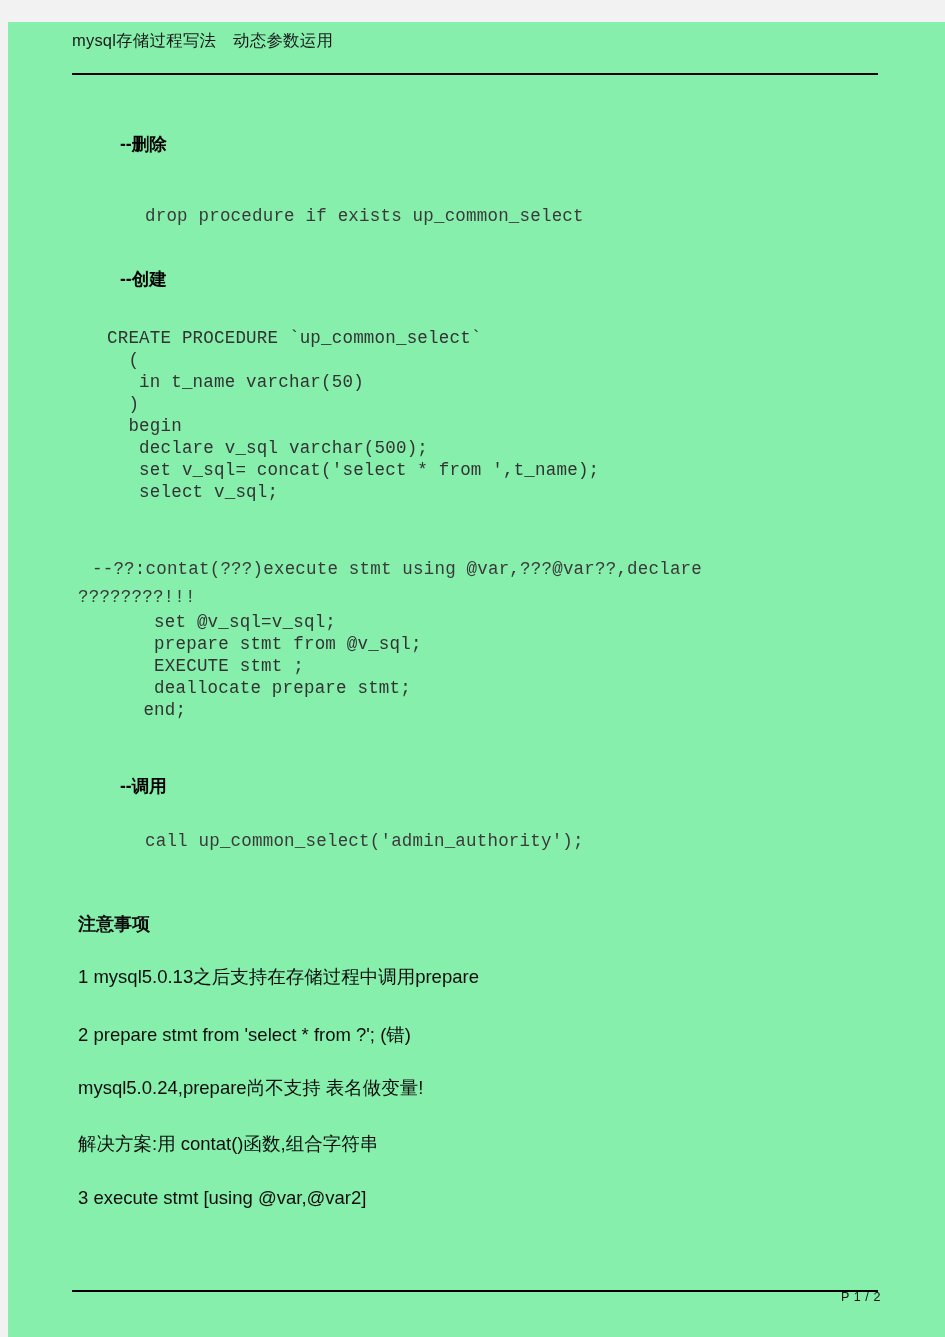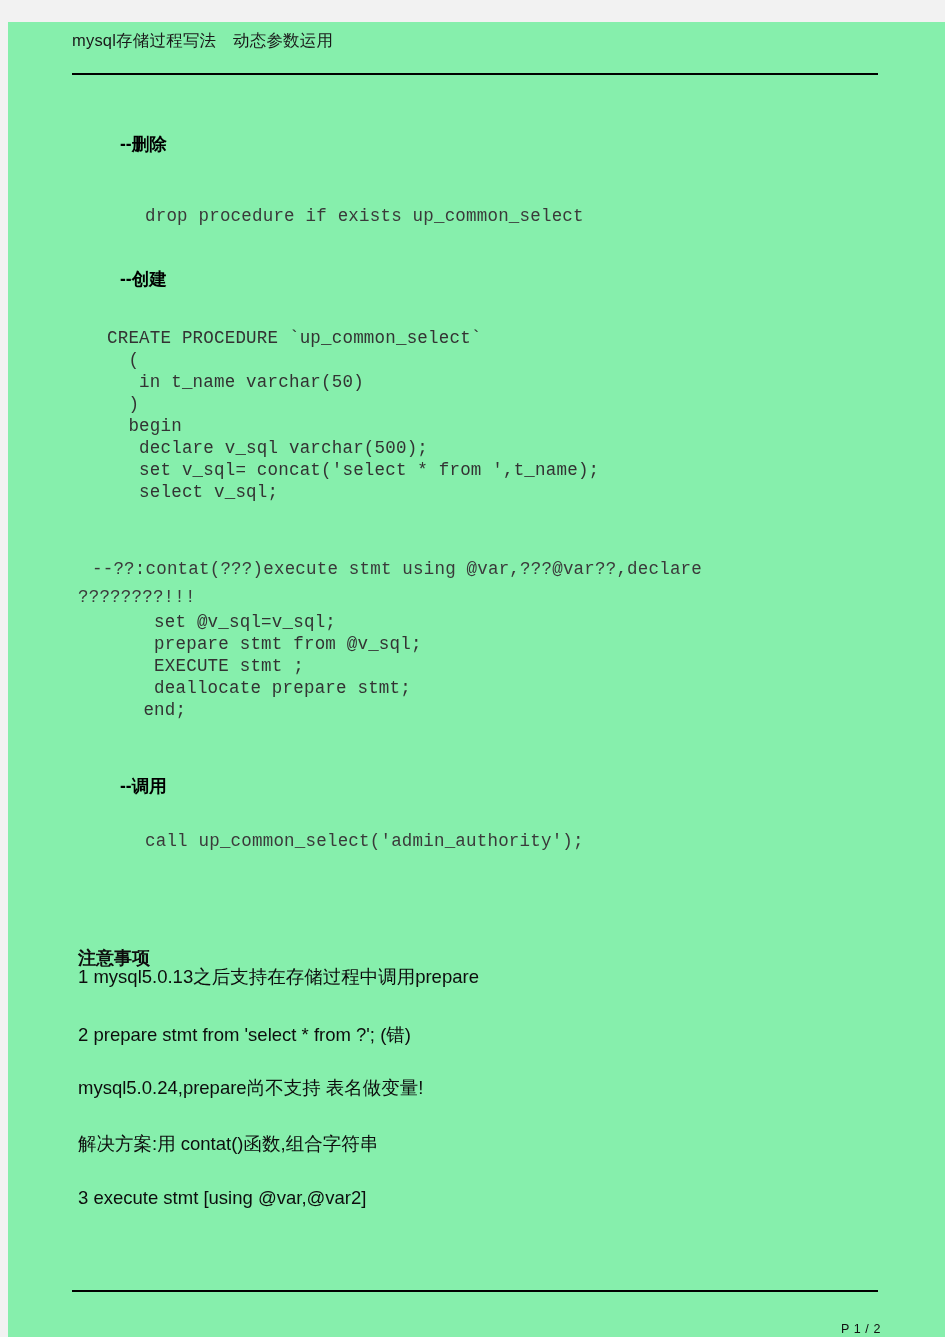--- a/index.html
+++ b/index.html
@@ -43,21 +43,21 @@
     left: 64px;
     width: 806px;
     border-top: 2.2px solid #000;
   }
   .rule-top { top: 51px; }
   .rule-bottom { top: 1268px; }
 
   .page-num {
     position: absolute;
     right: 64px;
-    top: 1300px;
+    top: 1268px;
     font-size: 12.5px;
     color: #111;
     letter-spacing: 0.6px;
   }
 
   
   .content {
     position: absolute;
     left: 0;
     top: 0;
@@ -141,21 +141,21 @@
       <div class="code-block" style="left:114px; top:589px;font-family:Liberation Mono, monospace;">   set @v_sql=v_sql;
    prepare stmt from @v_sql;
    EXECUTE stmt ;
    deallocate prepare stmt;
   end;</div>
 
       <div class="sec-head" style="top:752px;">--调用</div>
 
       <div class="code" style="left:137px; top:805px;">call up_common_select('admin_authority');</div>
 
-      <div class="note bold" style="top:890px;margin-top:34px;">注意事项</div>
+      <div class="note bold" style="top:890px;">注意事项</div>
 
       <div class="note" style="top:942px;">1 mysql5.0.13之后支持在存储过程中调用prepare</div>
 
       <div class="note" style="top:1000px;">2 prepare stmt from 'select * from ?'; (错)</div>
 
       <div class="note" style="top:1053px;">mysql5.0.24,prepare尚不支持 表名做变量!</div>
 
       <div class="note" style="top:1109px;">解决方案:用 contat()函数,组合字符串</div>
 
       <div class="note" style="top:1165px;">3 execute stmt [using @var,@var2]</div>

